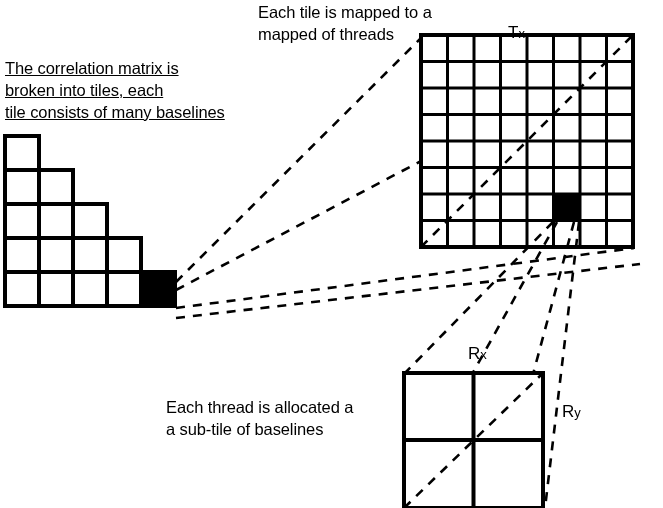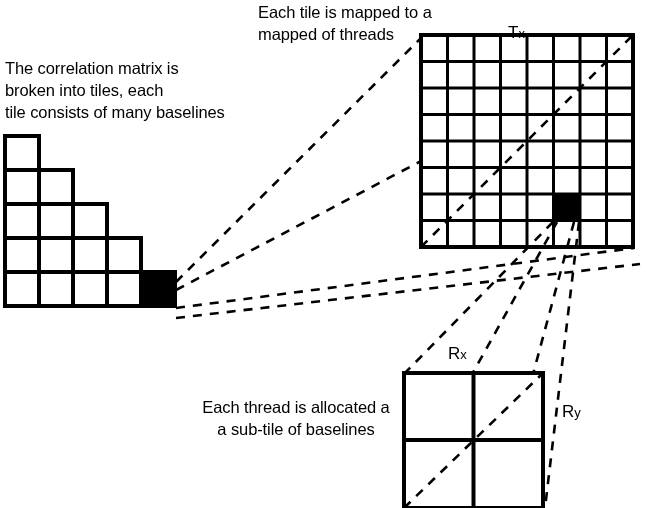--- a/index.html
+++ b/index.html
@@ -26,39 +26,39 @@
   }
   #caption-tile-mapped {
     left: 258px;
     top: 1px;
     width: 230px;
   }
   #caption-correlation-matrix {
     left: 5px;
     top: 57px;
     width: 255px;
+    text-decoration: underline;
   }
   #caption-thread-alloc {
-    left: 176px;
+    left: 166px;
     top: 396px;
     width: 240px;
-    text-align: center;
   }
   .axis-label {
     position: absolute;
     font-size: 17px;
     line-height: 17px;
     color: #000;
   }
   .axis-label .sub {
     font-size: 13px;
   }
   #label-tx { left: 508px; top: 4px; margin-top: 20px; }
   #label-ty { left: 664px; top: 119px; }
-  #label-rx { left: 448px; top: 345px; }
+  #label-rx { left: 468px; top: 345px; }
   #label-ry { left: 562px; top: 403px; }
 
   svg.diagram {
     position: absolute;
     left: 0;
     top: 0;
     width: 663px;
     height: 508px;
     overflow: visible;
   }

